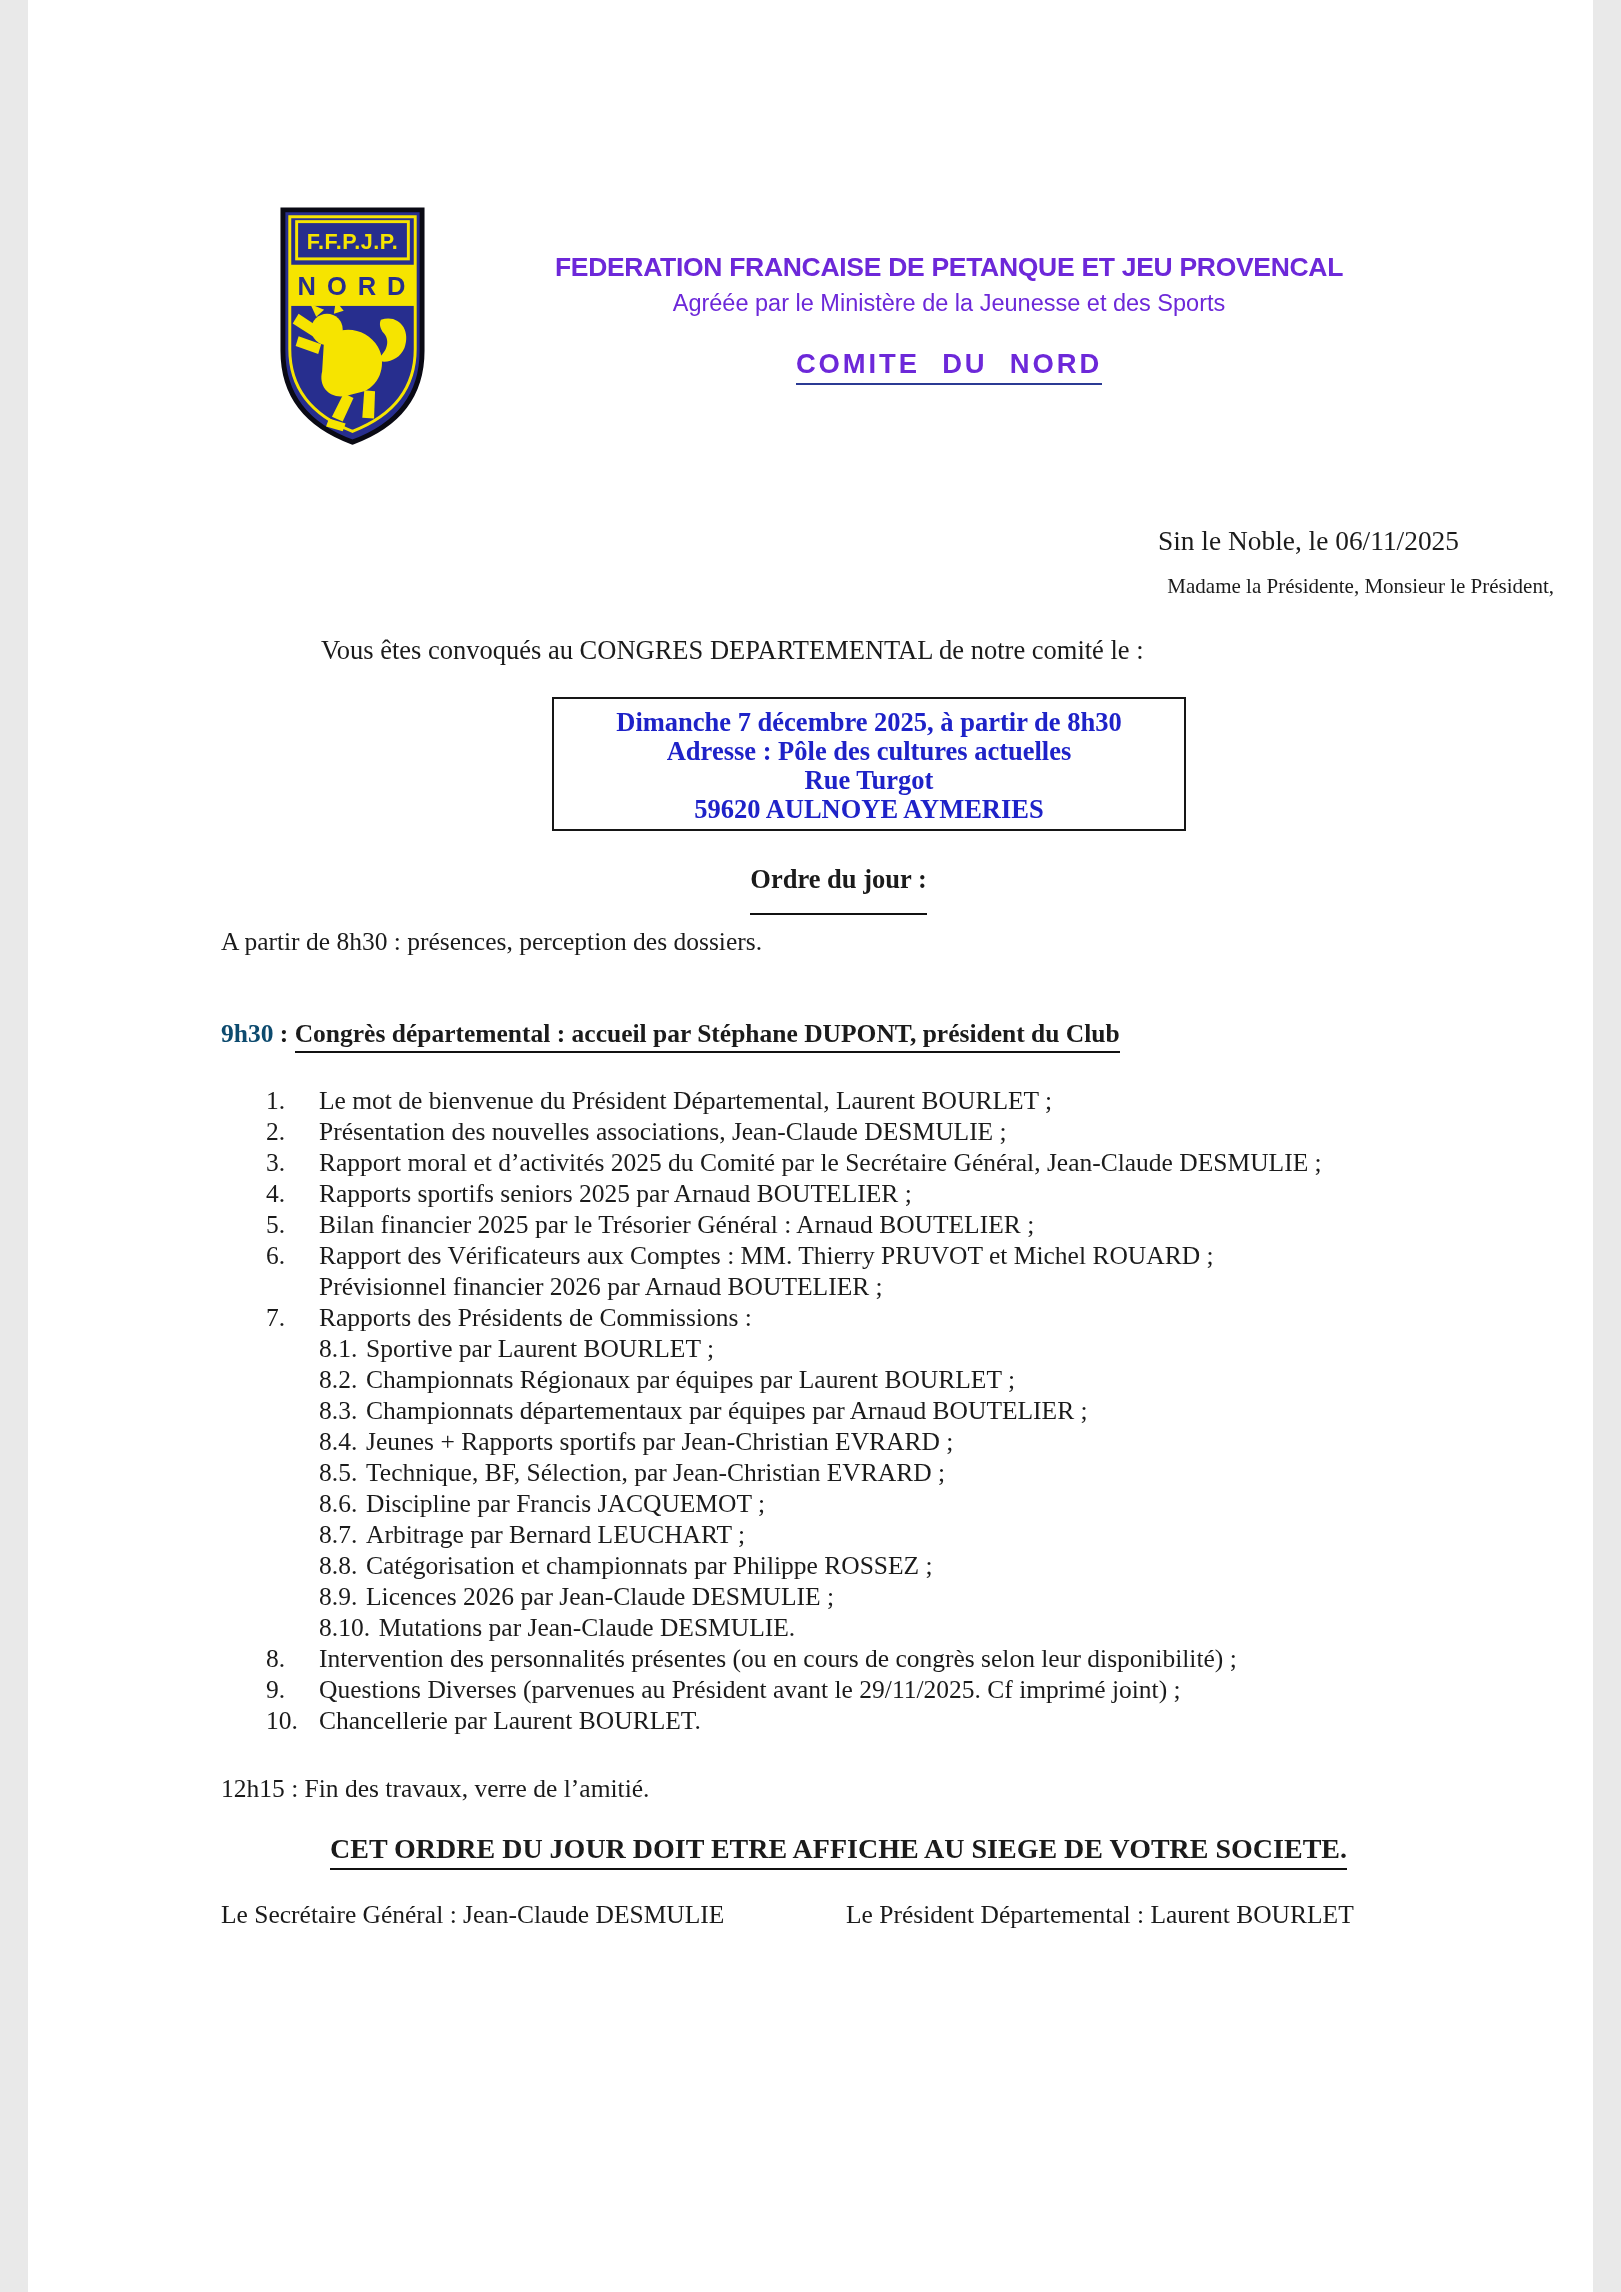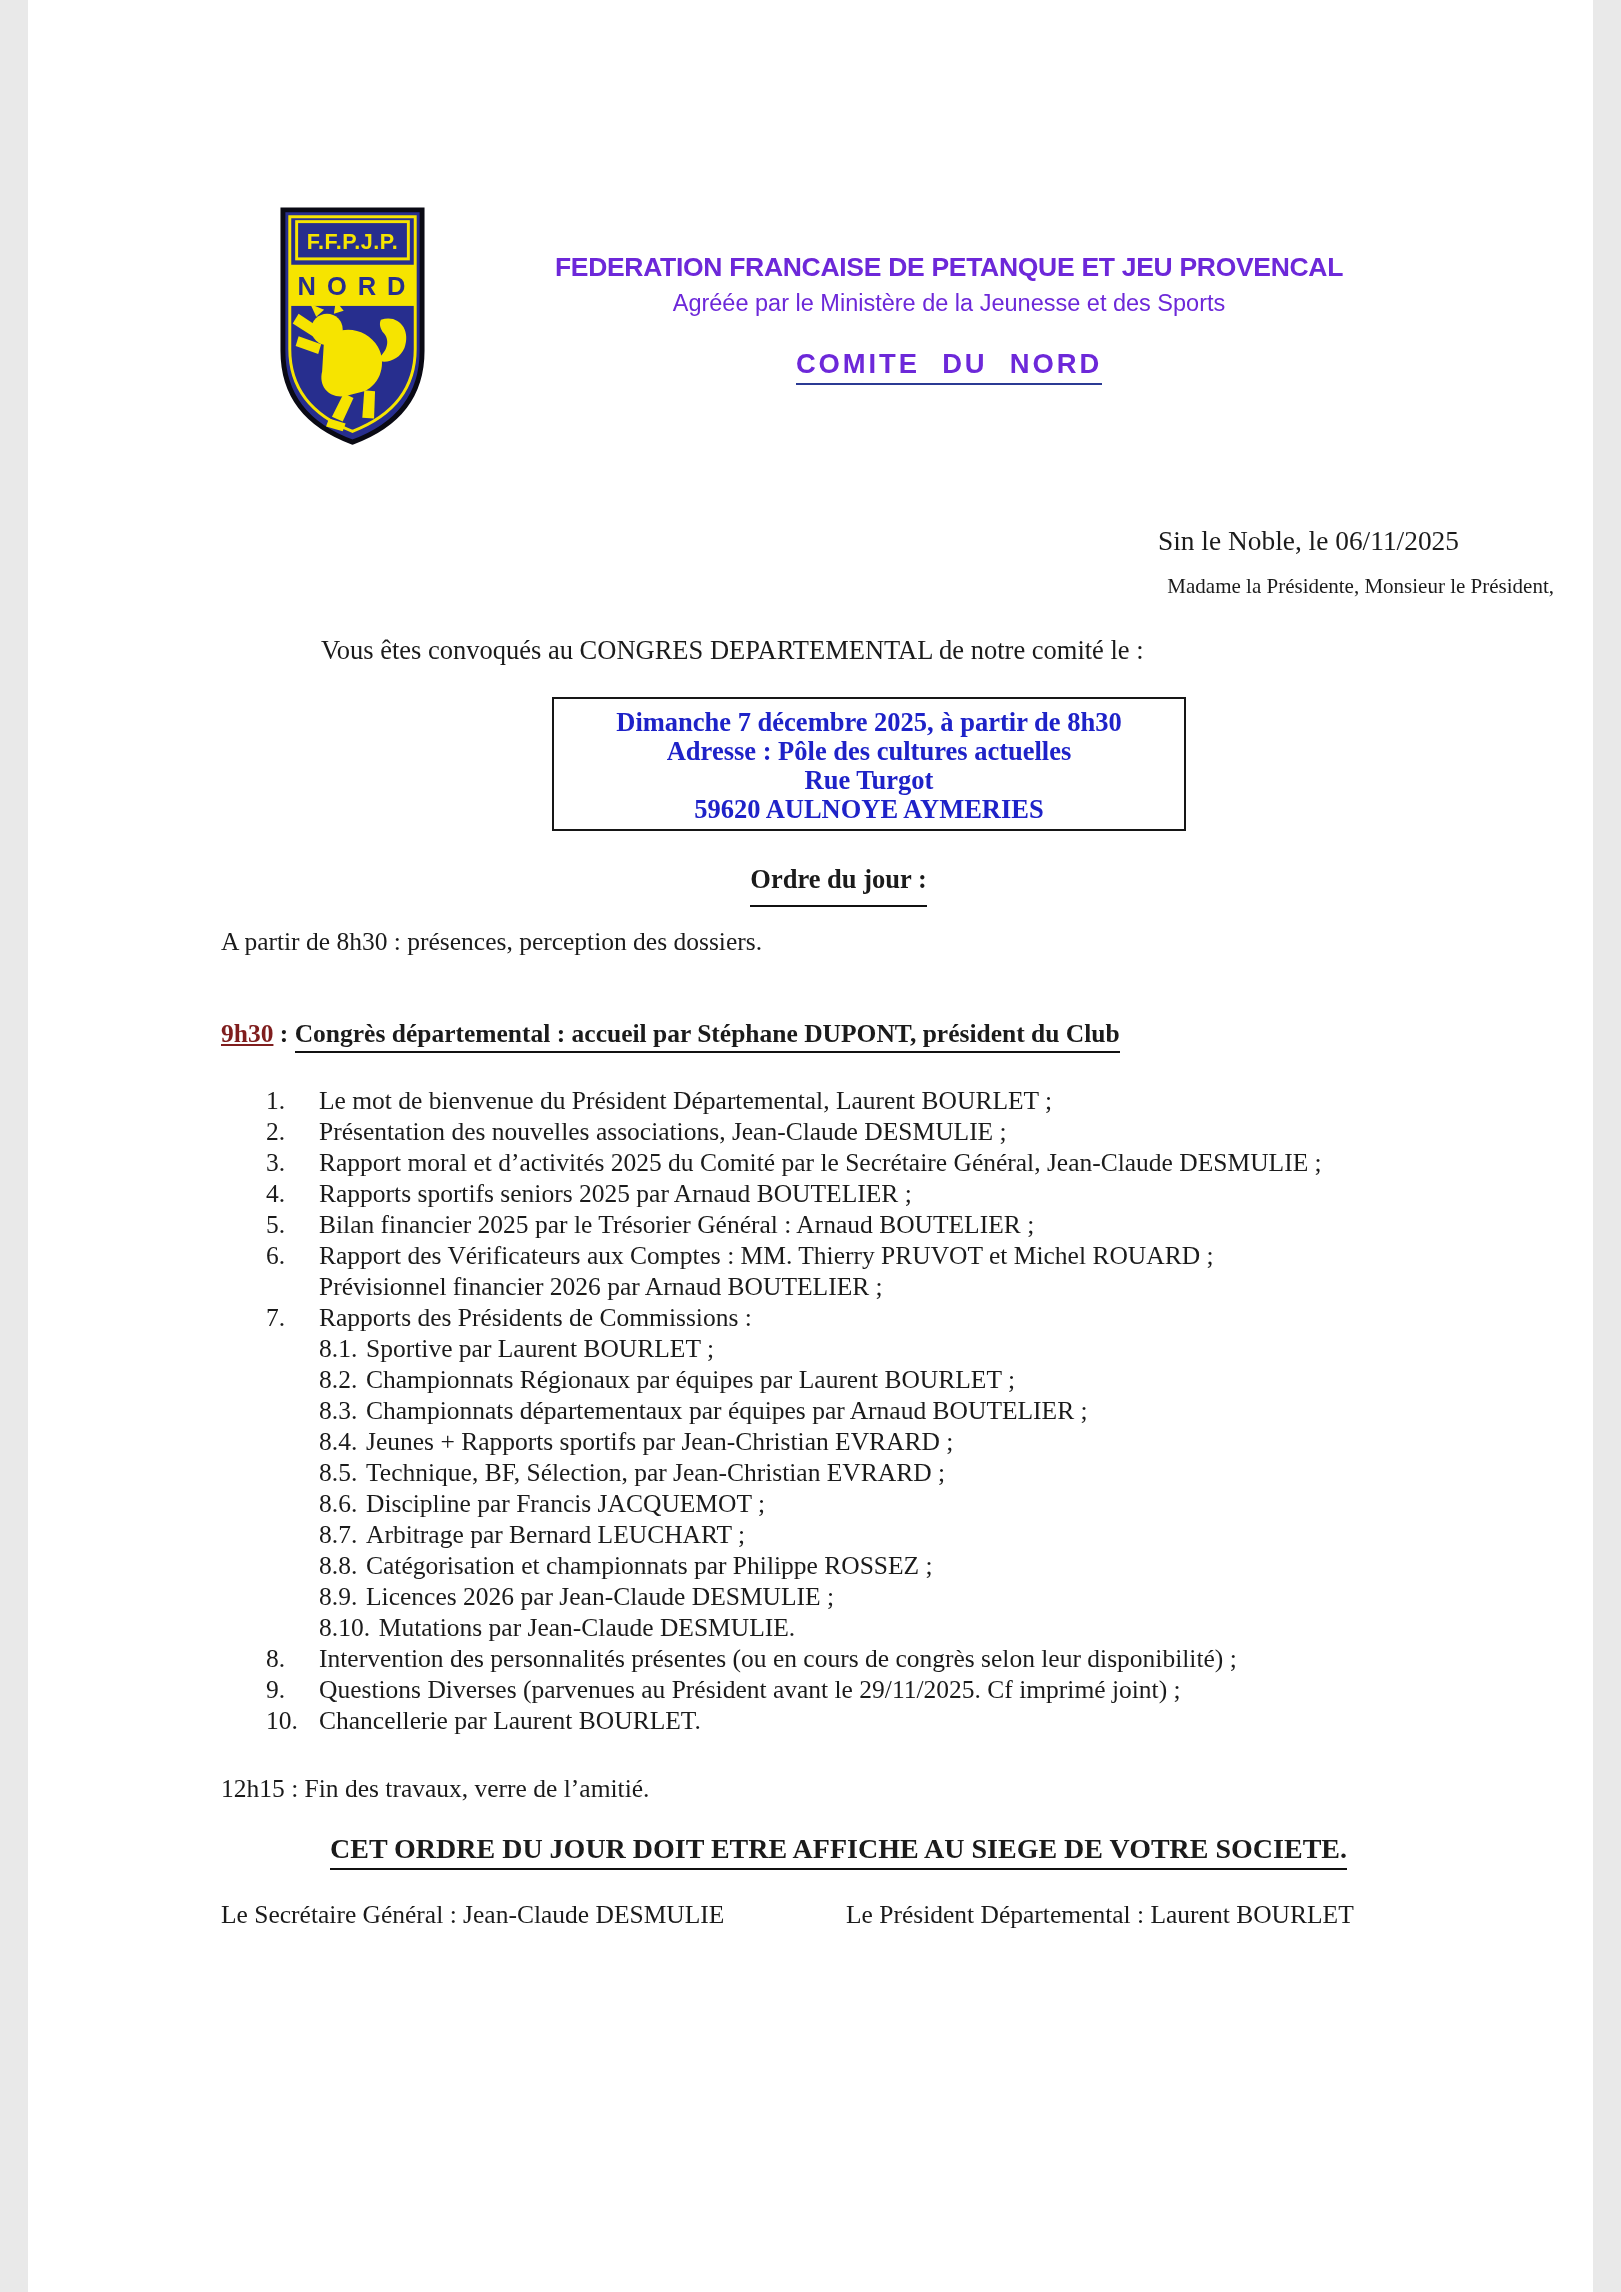--- a/index.html
+++ b/index.html
@@ -43,25 +43,25 @@
     left:524px;top:697px;width:634px;height:134px;
     box-sizing:border-box;border:2.9px solid #161616;
     text-align:center;padding-top:8.8px;
   }
   .venue-line{
     font-size:26.5px;font-weight:700;line-height:29px;
     color:#1e22c8;white-space:nowrap;
   }
 
   #agenda-title{left:95px;top:864px;width:1431px;text-align:center;font-size:26.5px;font-weight:700;}
-  .u-med{display:inline-block;border-bottom:2.5px solid #111;padding-bottom:10px;}
+  .u-med{display:inline-block;border-bottom:2.5px solid #111;padding-bottom:18px;}
 
   #time-reg{left:193px;top:927px;font-size:25.5px;white-space:nowrap;}
   #time-congress{left:193px;top:1019px;font-size:25.5px;font-weight:700;white-space:nowrap;}
-  .red-time{color:#7f1d1d;text-decoration:underline;}
+  .red-time{color:#0c4a6e;}
   .u-head{display:inline-block;border-bottom:2.9px solid #111;padding-bottom:2px;}
 
   #agenda-list{left:193px;top:1085px;width:1392px;font-size:25.5px;line-height:31px;}
   .li{position:relative;padding-left:98px;white-space:nowrap;}
   .li .num{position:absolute;left:45px;top:0;}
   .li.sub .num{position:static;margin-right:8.8px;}
 
   #time-close{left:193px;top:1774px;font-size:25.5px;white-space:nowrap;}
 
   #notice{left:95px;top:1833px;width:1431px;text-align:center;font-size:28px;font-weight:700;}

